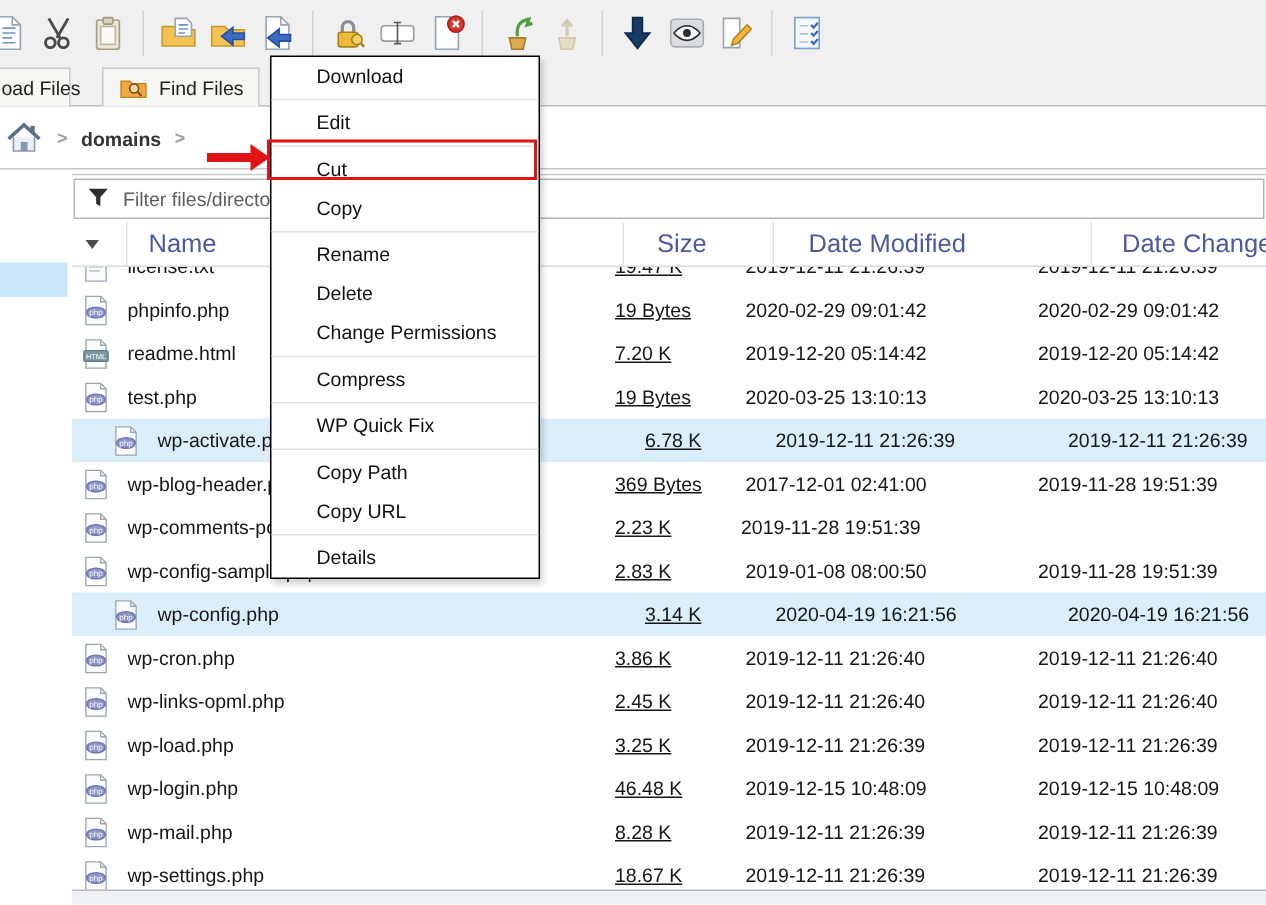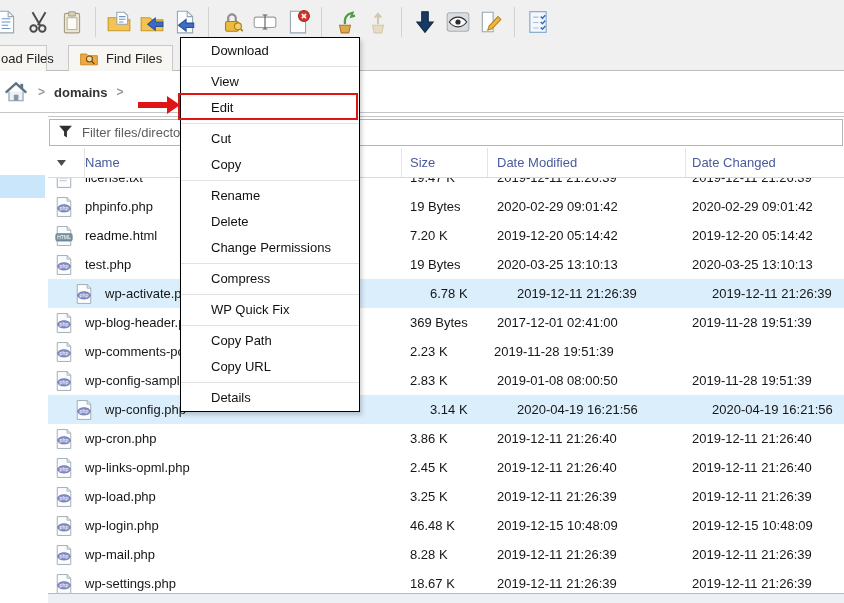--- a/index.html
+++ b/index.html
@@ -63,43 +63,44 @@
     border:1px solid #b5b5b5; background:#fff;
     font-family:"Liberation Sans",sans-serif; font-size:13px; color:#333;
     padding-left:32px; outline:none;
   }
   #filter-input::placeholder { color:#5d5d5d; opacity:1; }
   #funnel { position:absolute; left:9px; top:6px; width:17px; height:17px; pointer-events:none; }
   #funnel svg { width:17px; height:17px; }
   .tgrid { display:grid; grid-template-columns:37px 317px 86px 198px auto; }
   #header-row {
     position:absolute; left:48px; top:148px; width:796px; height:30px;
-    font-size:13px; color:#4a5a9c; background:#fff;
+    font-size:17px; color:#4a5a9c; background:#fff;
     border-bottom:1px solid #d9d9d9;
+    gap:14px;
   }
   #header-row .hcell {
     display:flex; align-items:center; border-right:1px solid #e4e4e4;
     padding-left:8px; cursor:pointer; overflow:hidden; white-space:nowrap;
   }
   #header-row .hcell:last-child { border-right:none;text-align:center; }
   #header-row .hcell.c-name { padding-left:0; }
   #header-row .hcell.c-dm { padding-left:9px; }
   #header-row .hcell.c-dc { padding-left:6px; }
   #hdr-caret { margin-left:9px; width:9px; height:6px; }
   
   #rows {
     position:absolute; left:48px; top:178px; width:796px; height:415px;
     overflow:hidden; background:#fff;
   }
   .row { height:29px; font-size:13px; color:#161616; cursor:default; }
   .row.selected { background:#dbeefc;padding-left:20px; }
   .row .cell { display:flex; align-items:center; overflow:hidden; white-space:nowrap; }
   .row .c-icon { justify-content:flex-start; padding-left:7px; }
   .row .c-icon svg { width:18px; height:22px; }
-  .row .c-size { padding-left:8px; }
+  .row .c-size { padding-left:8px;text-decoration:underline; }
   .row .c-dm { padding-left:9px; }
   .row .c-dc { padding-left:6px; }
   .row:first-child { margin-top:-15px; }
   
   #hscroll {
     position:absolute; left:48px; top:593px; width:796px; height:10px;
     background:#edf0f4; border-top:1px solid #b7bcc3; cursor:pointer;
   }
   #leftstrip { position:absolute; left:0; top:175px; width:45px; height:23px; background:#c9e6fa; }
   
@@ -489,21 +490,20 @@
       <div class="cell c-dm">2019-12-11 21:26:39</div>
       <div class="cell c-dc">2019-12-11 21:26:39</div>
     </div>
   </div>
 
 <div id="hscroll"></div>
 
 <div id="menu">
     <div class="mitem">Download</div>
     <div class="msep"></div>
-    <div class="mitem">View</div>
     <div class="mitem">Edit</div>
     <div class="msep"></div>
     <div class="mitem">Cut</div>
     <div class="mitem">Copy</div>
     <div class="msep"></div>
     <div class="mitem">Rename</div>
     <div class="mitem">Delete</div>
     <div class="mitem">Change Permissions</div>
     <div class="msep"></div>
     <div class="mitem">Compress</div>

